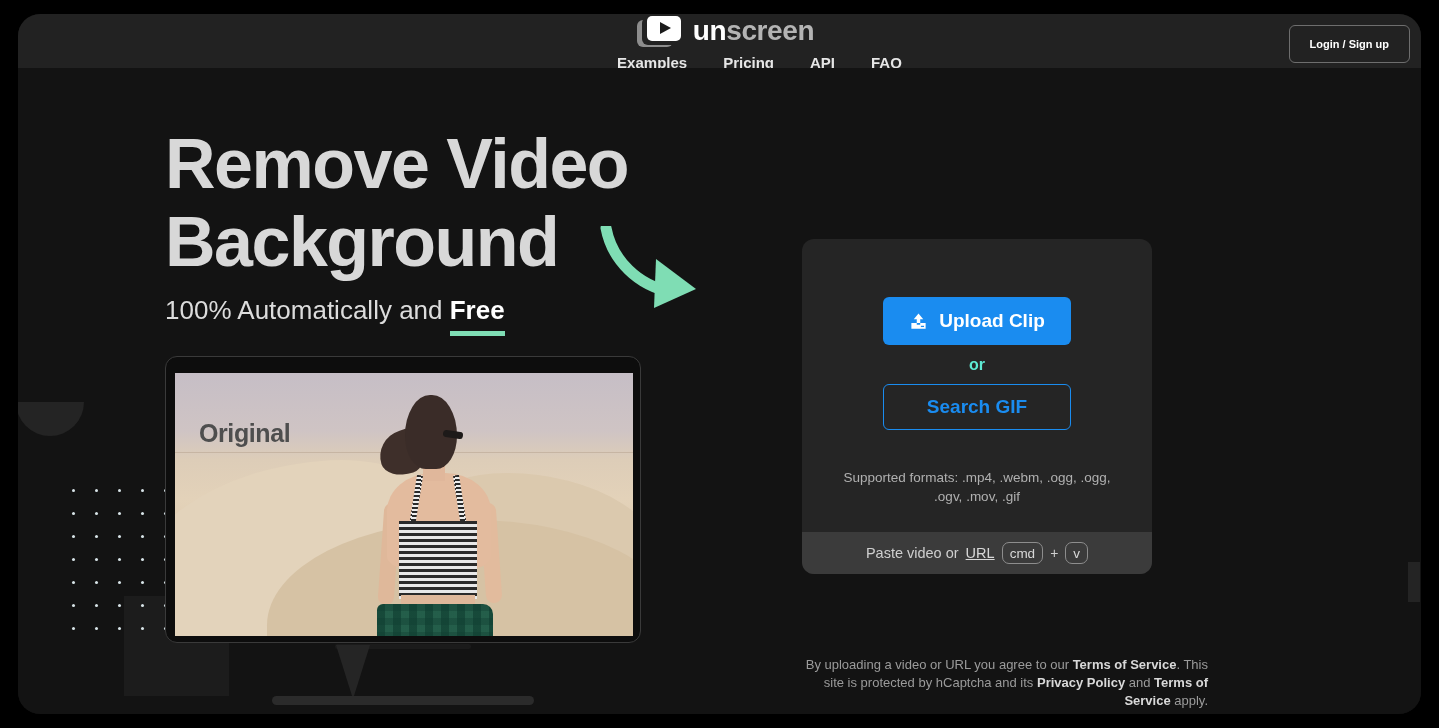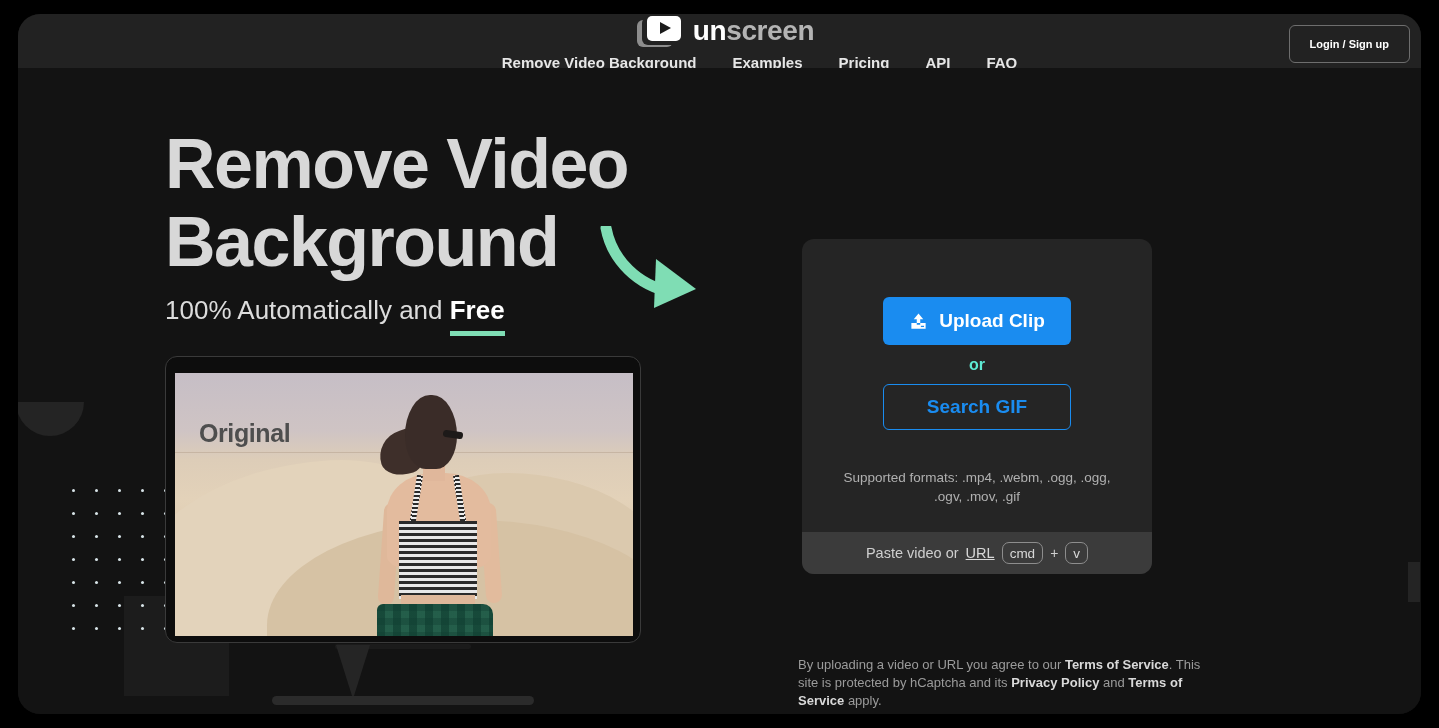--- a/index.html
+++ b/index.html
@@ -454,21 +454,21 @@
     padding: 0 7px;
   }
   #paste-bar .plus { color: #cfcfcf; font-size: 14px; }
 
   
   #legal {
     position: absolute;
     left: 780px;
     top: 588px;
     width: 410px;
-    text-align: left;
+    text-align: right;
     color: #9b9b9b;
     font-size: 13px;
     line-height: 18px;
   }
   #legal b { color: #d9d9d9; font-weight: 700; cursor: pointer; }
 
   
   #scrollbar-track {
     position: absolute;
     right: 0; top: 54px;
@@ -497,21 +497,20 @@
       <div id="logo-icon">
         <div class="back-rect"></div>
         <div class="mid-mask"></div>
         <div class="front-rect"></div>
         <div class="play-tri"></div>
       </div>
       <div id="logo-text"><span class="un">un</span><span class="screen">screen</span></div>
     </div>
 
     <div id="nav">
-      <div class="nav-item">Remove Video Background</div>
       <div class="nav-item">Examples</div>
       <div class="nav-item">Pricing</div>
       <div class="nav-item">API</div>
       <div class="nav-item">FAQ</div>
     </div>
 
     <button id="login-button">Login / Sign up</button>
   </div>
 
   <div id="content">

